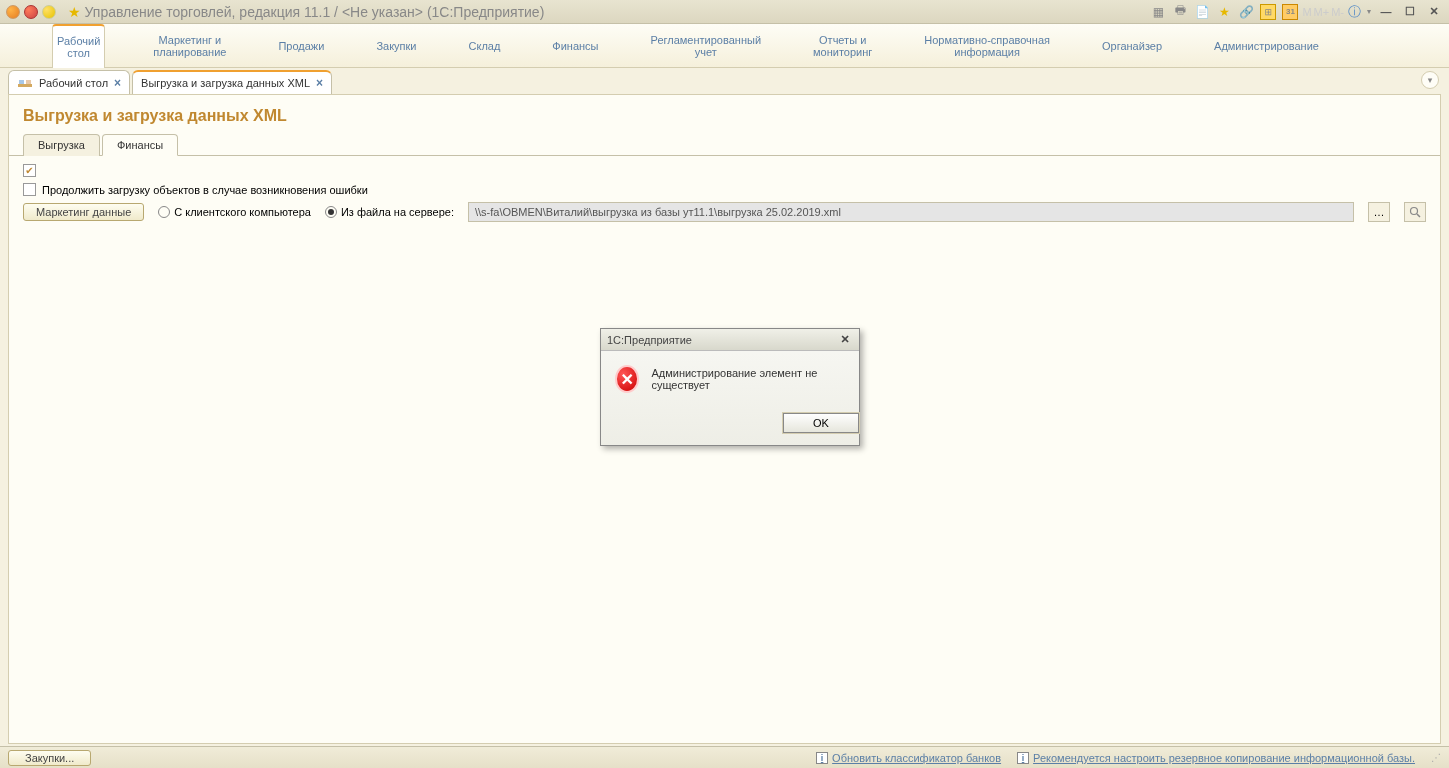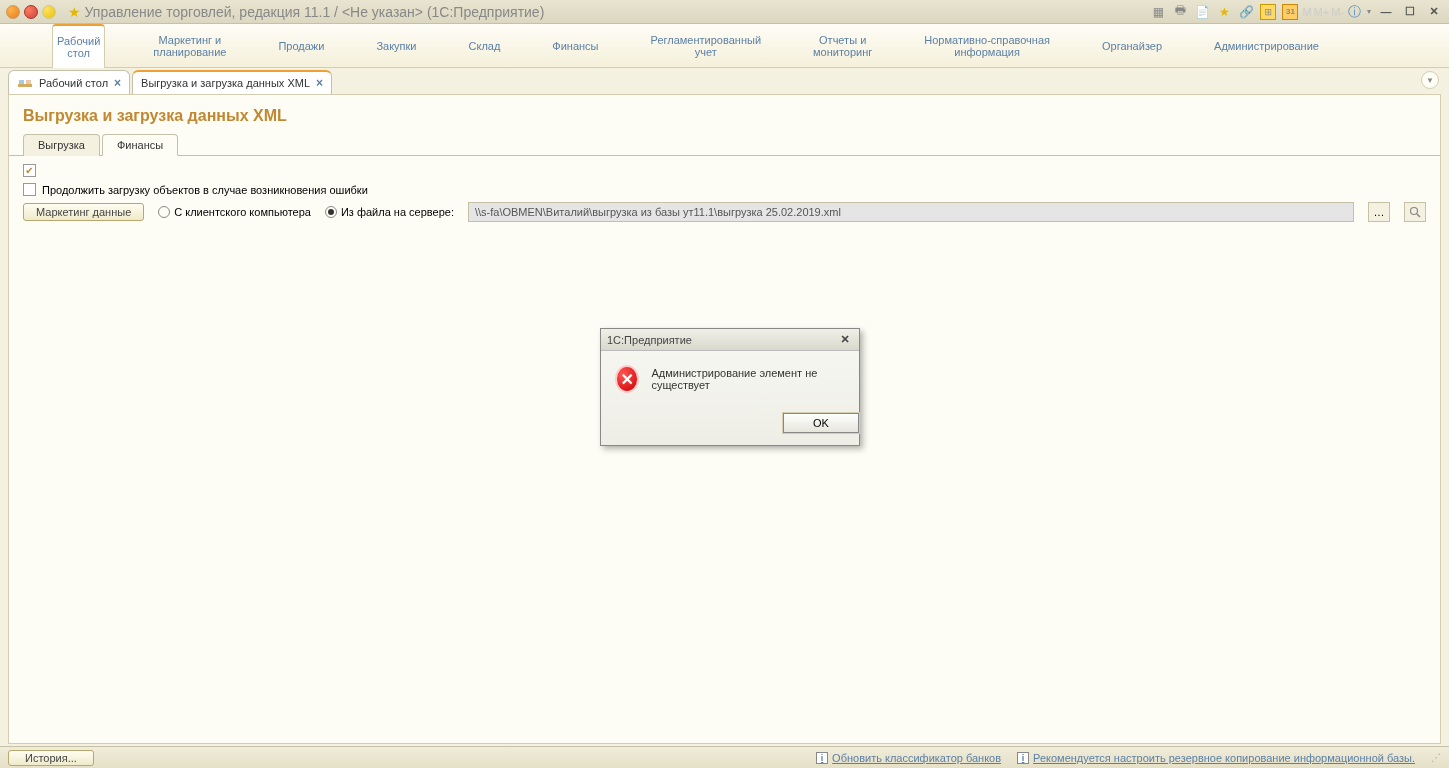--- a/index.html
+++ b/index.html
@@ -185,21 +185,21 @@
   <div class="dialog-body">
     <div class="dialog-erricon">✕</div>
     <div class="dialog-msg">Администрирование элемент не существует</div>
   </div>
   <div class="dialog-footer">
     <button class="dialog-ok">OK</button>
   </div>
 </div>
 
 <div class="statusbar">
-  <button class="btn-history">История...</button>
+  <button class="btn-history">Закупки...</button>
   <div class="status-right">
     <div class="status-link">
       <span class="status-icon">i</span>
       <span>Обновить классификатор банков</span>
     </div>
     <div class="status-link">
       <span class="status-icon">i</span>
       <span>Рекомендуется настроить резервное копирование информационной базы.</span>
     </div>
   </div>

